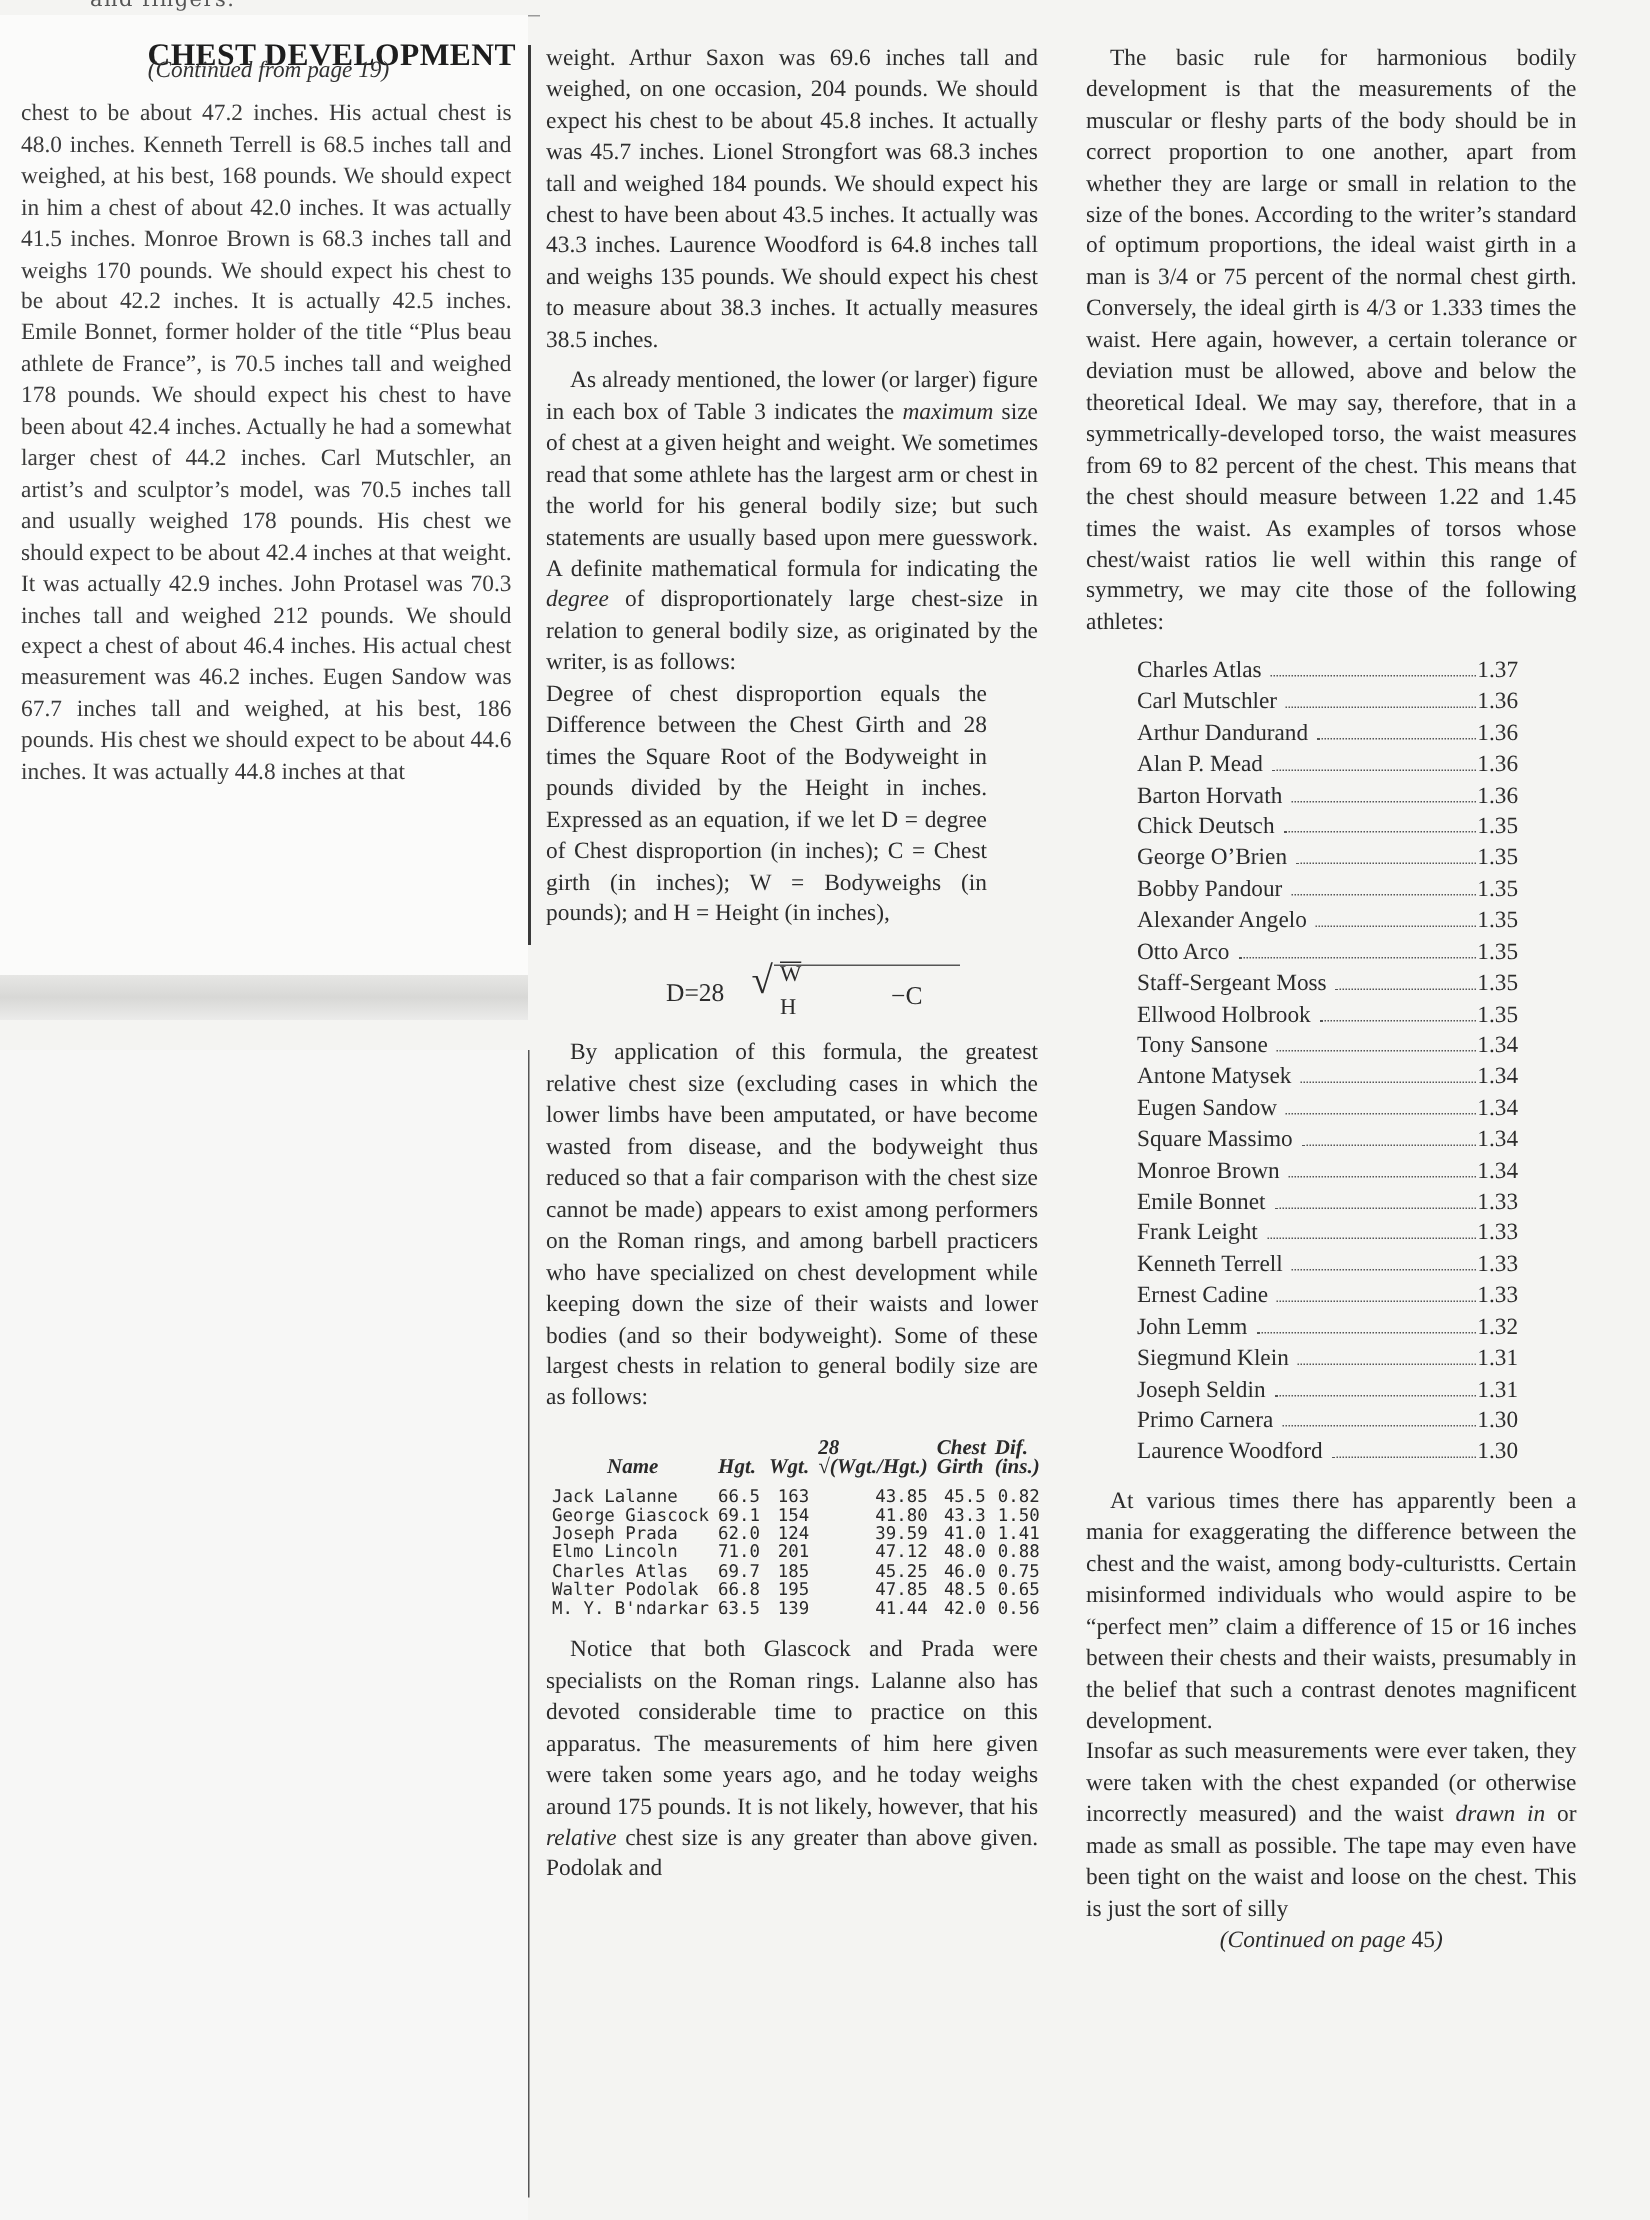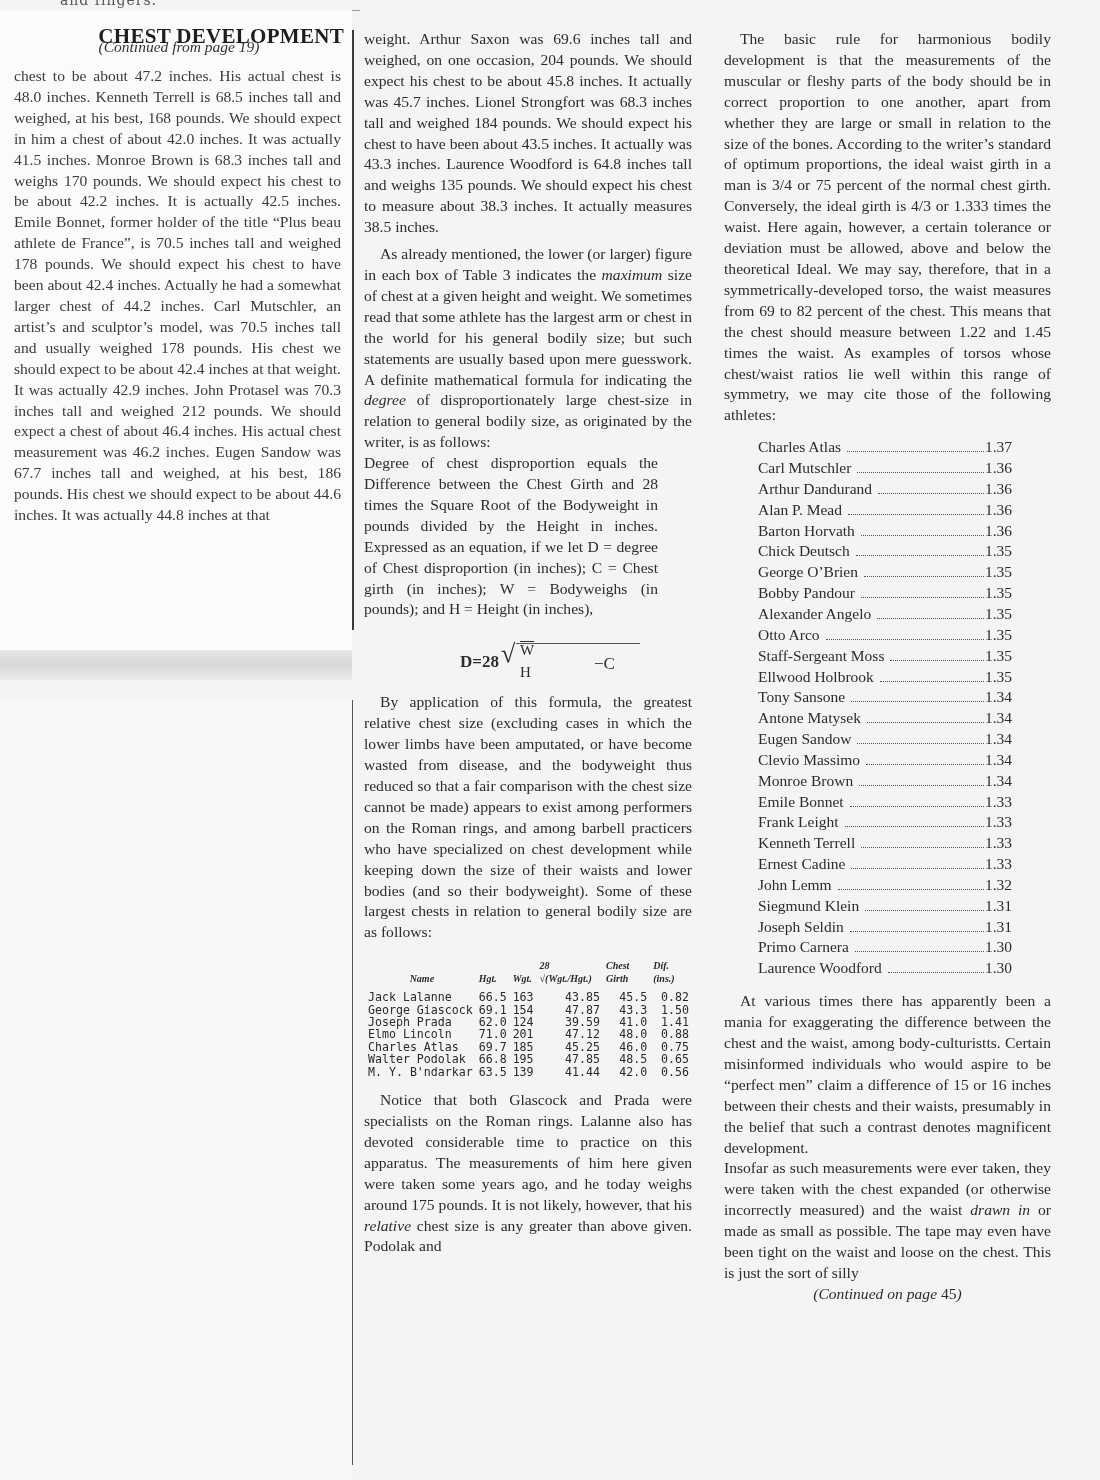--- a/index.html
+++ b/index.html
@@ -49,32 +49,32 @@
   .col2 { left: 364px; top: 29px; width: 328px; }
   .col3 { left: 724px; top: 29px; width: 327px; }
 
   .sp { margin-top: 4px !important; }
   .eq-block { margin: 4px 0 0 34px; width: 294px; }
 
   .formula {
     position: relative; height: 58px; margin-top: 14px;
     font-family: "Liberation Serif", serif; font-size: 17px;
   }
-  .formula .d { position: absolute; left: 96px; top: 18px; font-weight: bold; }
+  .formula .d { position: absolute; left: 80px; top: 18px; }
   .formula .rad { position: absolute; left: 137px; top: 10px; font-size: 26px; }
   .formula .bar { position: absolute; left: 152px; top: 9px; width: 124px; height: 1px; background: #555; }
   .formula .w { position: absolute; left: 156px; top: 6px; font-size: 15px; text-decoration: overline; }
   .formula .h { position: absolute; left: 156px; top: 28px; font-size: 15px; }
   .formula .minus { position: absolute; left: 230px; top: 20px; }
 
   table.dt {
     border-collapse: collapse; margin-top: 16px; margin-left: 4px;
     font-family: "DejaVu Sans Mono", "Liberation Mono", monospace; font-size: 11.6px; line-height: 12.4px; color: #2a2a2a;
   }
-  table.dt th { font-family: "Liberation Serif", serif; font-style: italic; font-weight: bold; font-size: 10px; line-height: 13px; vertical-align: bottom; padding: 0 3px; }
+  table.dt th { font-family: "Liberation Serif", serif; font-style: italic; font-weight: bold; font-size: 14px; line-height: 13px; vertical-align: bottom; padding: 0 3px; }
   table.dt td { padding: 0 3px; text-align: right; white-space: nowrap; }
   table.dt td.nm { text-align: left; padding-left: 0; }
   table.dt .gap td { height: 6px; }
 
   .ratio-list { margin: 11px 0 0 34px; width: 254px; font-family: "Liberation Serif", serif; font-size: 15.5px; line-height: 20.85px; }
   .ratio-row { display: flex; align-items: baseline; }
   .ratio-row .nm { white-space: nowrap; }
   .ratio-row .dots { flex: 1; border-bottom: 1px dotted #555; margin: 0 1px 4px 6px; }
   .ratio-row .val { white-space: nowrap; }
 
@@ -133,21 +133,21 @@
           <td>66.5</td>
           <td>163</td>
           <td>43.85</td>
           <td>45.5</td>
           <td>0.82</td>
         </tr>
         <tr>
           <td class="nm">George Giascock</td>
           <td>69.1</td>
           <td>154</td>
-          <td>47.87</td>
+          <td>41.80</td>
           <td>43.3</td>
           <td>1.50</td>
         </tr>
         <tr>
           <td class="nm">Joseph Prada</td>
           <td>62.0</td>
           <td>124</td>
           <td>39.59</td>
           <td>41.0</td>
           <td>1.41</td>
@@ -261,21 +261,21 @@
         <span class="nm">Antone Matysek</span>
         <span class="dots"></span>
         <span class="val">1.34</span>
       </div>
       <div class="ratio-row">
         <span class="nm">Eugen Sandow</span>
         <span class="dots"></span>
         <span class="val">1.34</span>
       </div>
       <div class="ratio-row">
-        <span class="nm">Clevio Massimo</span>
+        <span class="nm">Square Massimo</span>
         <span class="dots"></span>
         <span class="val">1.34</span>
       </div>
       <div class="ratio-row">
         <span class="nm">Monroe Brown</span>
         <span class="dots"></span>
         <span class="val">1.34</span>
       </div>
       <div class="ratio-row">
         <span class="nm">Emile Bonnet</span>

